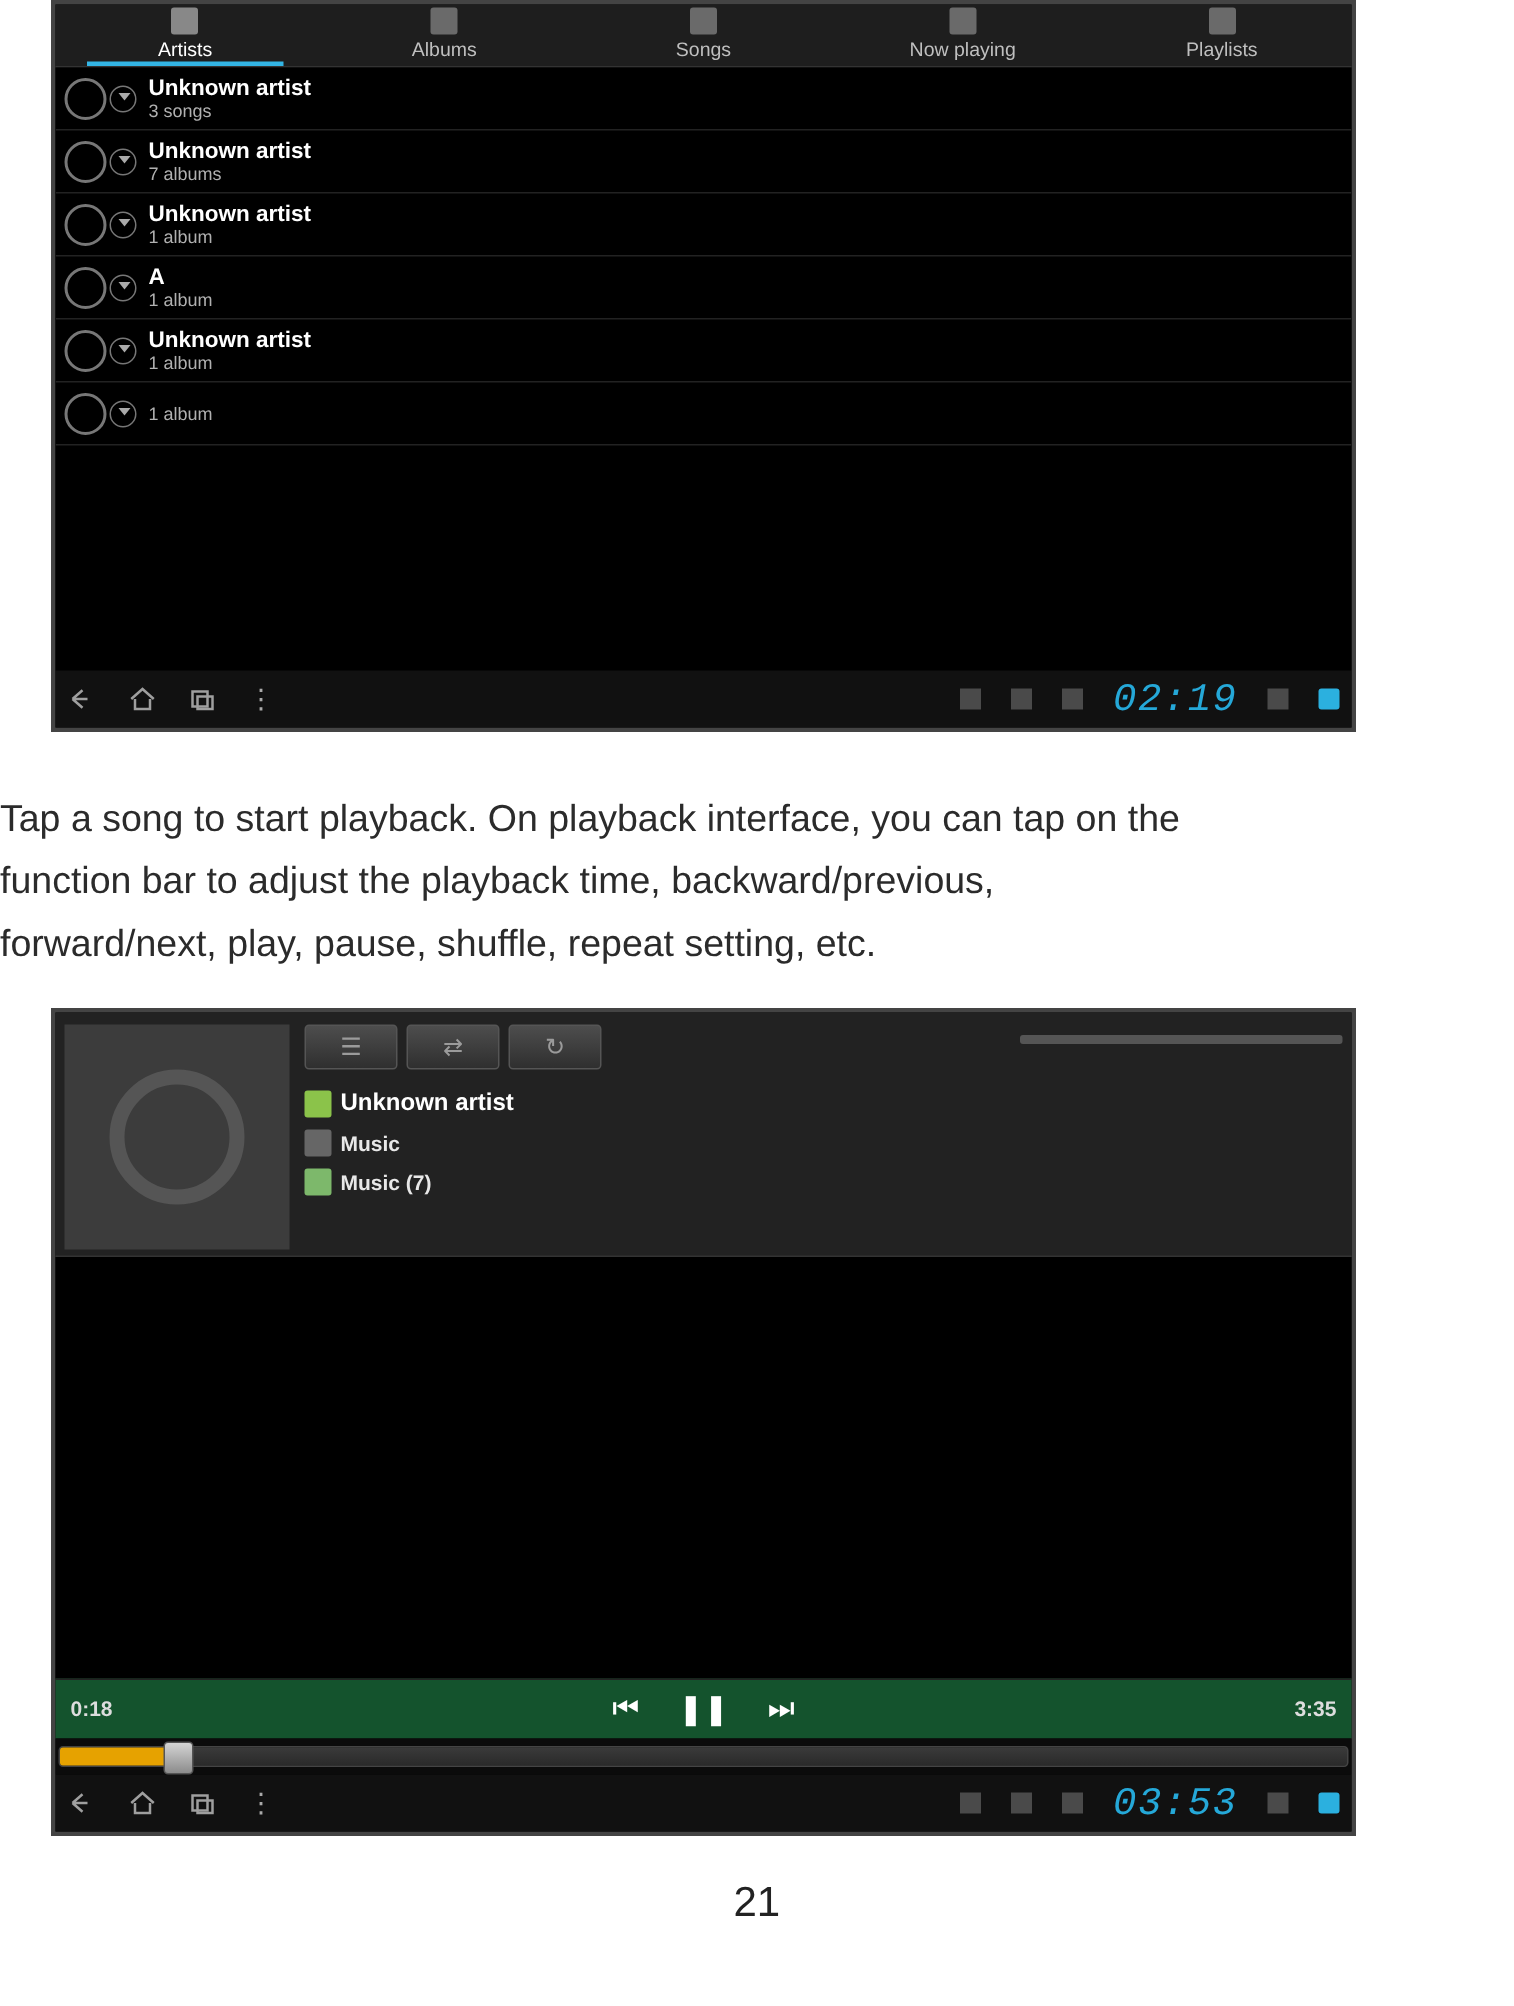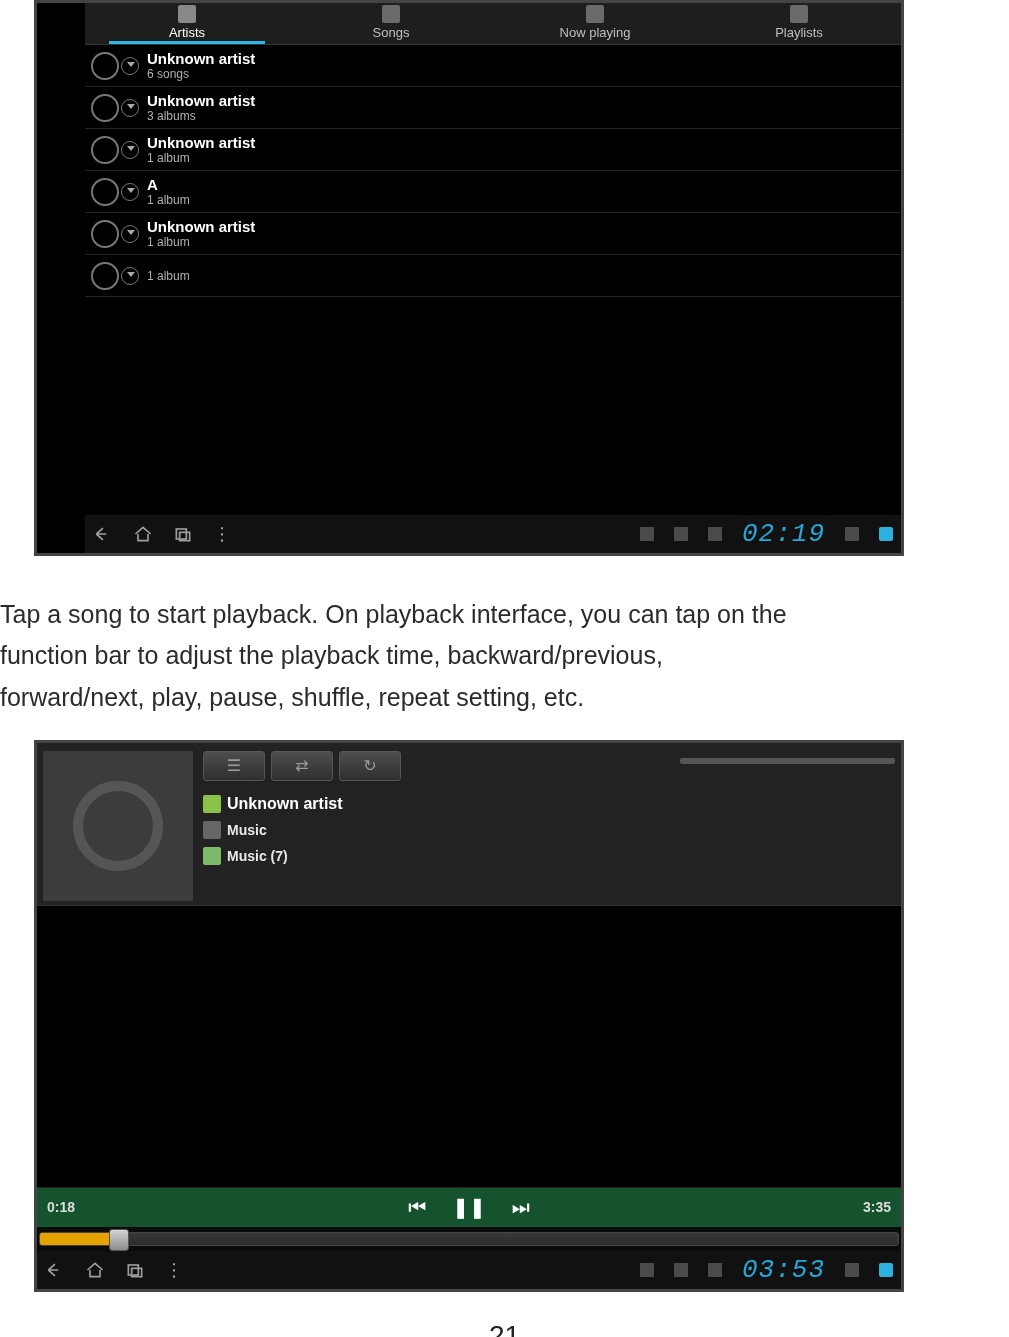--- a/index.html
+++ b/index.html
@@ -17,21 +17,21 @@
   .shot {
     margin-left: 34px;
     width: 870px;
     background: #000;
     border: 3px solid #444;
     display: flex;
     flex-direction: column;
   }
 
   
-  .s1 { height: 556px; padding-left: 48px; }
+  .s1 { height: 488px; }
   .s1-tabs {
     display: flex;
     background: #1e1e1e;
     border-bottom: 1px solid #333;
     height: 42px;
     align-items: flex-end;
   }
   .s1-tab {
     flex: 1;
     text-align: center;
@@ -271,47 +271,51 @@
 
   <div class="shot s1">
 
     <div class="s1-tabs">
       <div class="s1-tab active">
         <span class="tab-icon mic"></span>
         <span>Artists</span>
       </div>
       <div class="s1-tab">
         <span class="tab-icon"></span>
+        <span>Albums</span>
+      </div>
+      <div class="s1-tab">
+        <span class="tab-icon"></span>
         <span>Songs</span>
       </div>
       <div class="s1-tab">
         <span class="tab-icon"></span>
         <span>Now playing</span>
       </div>
       <div class="s1-tab">
         <span class="tab-icon"></span>
         <span>Playlists</span>
       </div>
     </div>
 
     <div class="s1-list">
       <div class="s1-row">
         <span class="s1-disc"></span>
         <span class="s1-chevron"></span>
         <div class="s1-text">
           <span class="s1-name">Unknown artist</span>
-          <span class="s1-sub">6 songs</span>
+          <span class="s1-sub">3 songs</span>
         </div>
       </div>
       <div class="s1-row">
         <span class="s1-disc"></span>
         <span class="s1-chevron"></span>
         <div class="s1-text">
           <span class="s1-name">Unknown artist</span>
-          <span class="s1-sub">3 albums</span>
+          <span class="s1-sub">7 albums</span>
         </div>
       </div>
       <div class="s1-row">
         <span class="s1-disc"></span>
         <span class="s1-chevron"></span>
         <div class="s1-text">
           <span class="s1-name">Unknown artist</span>
           <span class="s1-sub">1 album</span>
         </div>
       </div>

